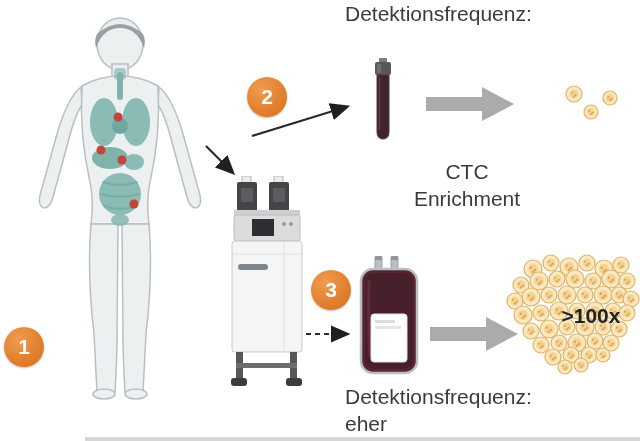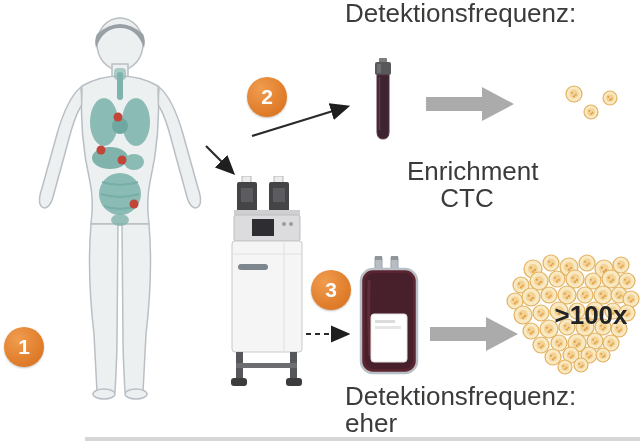--- a/index.html
+++ b/index.html
@@ -1,32 +1,32 @@
 <!DOCTYPE html>
 <html><head>
 <meta charset="utf-8">
 <style>
   html,body{margin:0;padding:0;background:#fff;}
   .stage{
     position:relative;width:640px;height:441px;background:#ffffff;overflow:hidden;
     font-family:"Liberation Sans", sans-serif;color:#3B3B3A;
   }
   .abs{position:absolute;}
-  .caption{font-size:26px;line-height:27px;color:#3B3B3A;white-space:nowrap;}
+  .caption{font-size:21px;line-height:27px;color:#3B3B3A;white-space:nowrap;}
   .caption.center{text-align:center;white-space:normal;}
   .badge{
     width:40px;height:40px;border-radius:50%;
     background:radial-gradient(circle at 35% 30%, #F09C4F 0%, #E07E2C 62%, #D06F20 100%);
     color:#fff;font-size:21px;font-weight:bold;
     display:flex;align-items:center;justify-content:center;
     box-shadow:0 1px 2px rgba(0,0,0,.25);
     z-index:6;
   }
   .cluster-label{
-    font-size:26px;font-weight:bold;color:#232323;line-height:25px;
+    font-size:21px;font-weight:bold;color:#232323;line-height:25px;
     text-align:center;z-index:5;
   }
   .bottom-bar{background:#d6d6d6;height:4px;z-index:2;}
   svg{display:block;}
 </style>
 </head>
 <body>
 
 <div class="stage">
 
@@ -473,22 +473,22 @@
 
   <div class="abs badge" style="left:4px;top:327px;">1</div>
   <div class="abs badge" style="left:247px;top:77px;">2</div>
   <div class="abs badge" style="left:311px;top:270px;">3</div>
 
   <div class="abs caption" style="left:345px;top:0px;z-index:7;">
     <div>Detektionsfrequenz:</div>
   </div>
 
   <div class="abs caption center" style="left:407px;top:158px;width:120px;z-index:7;">
+    <div>CTC</div>
     <div>Enrichment</div>
-    <div>CTC</div>
   </div>
 
   <div class="abs caption" style="left:345px;top:383px;z-index:7;">
     <div>Detektionsfrequenz:</div>
     <div>eher</div>
   </div>
 
   <div class="abs cluster-label" style="left:545px;top:303px;width:92px;">
     <div>&gt;100x</div>
   </div>

